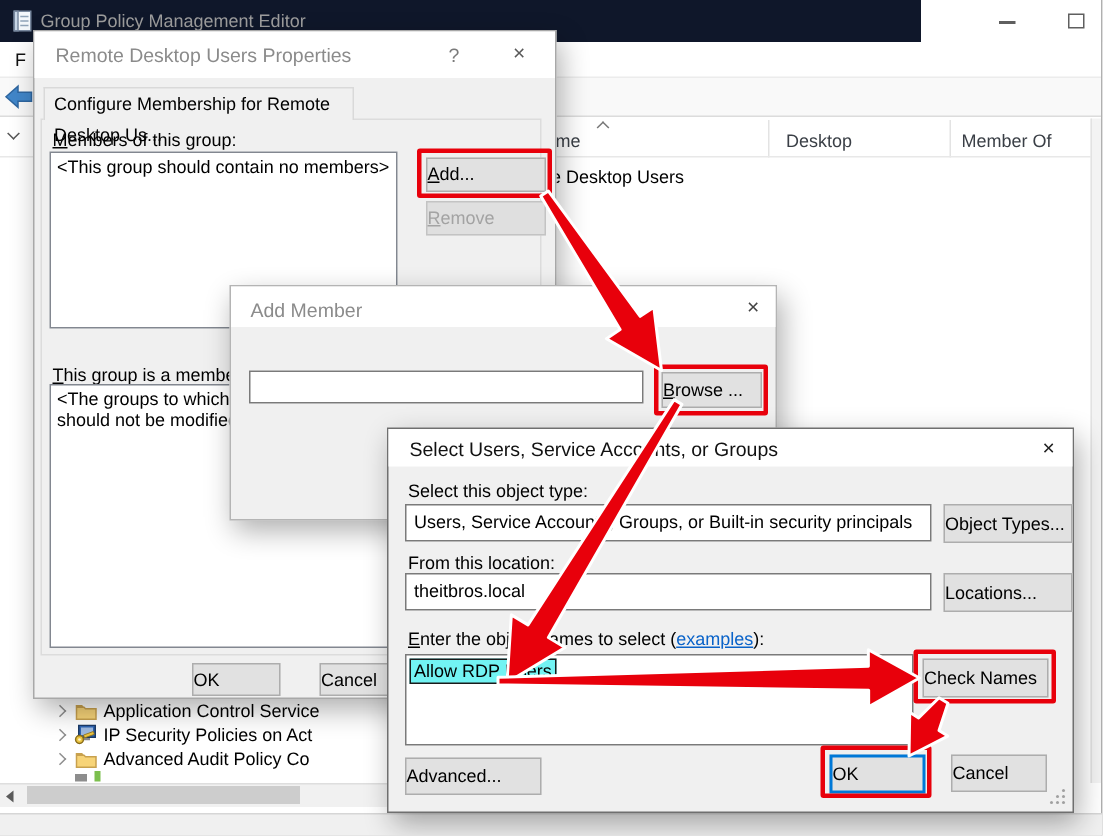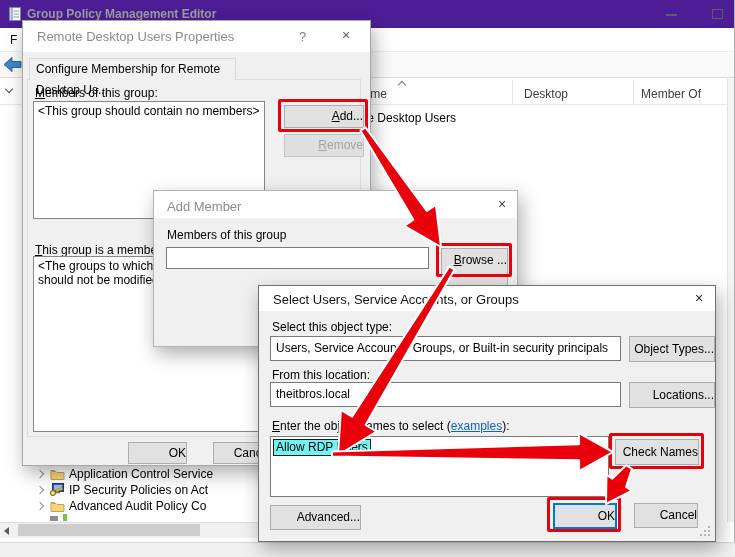--- a/index.html
+++ b/index.html
@@ -6,21 +6,21 @@
   html,body { background:#cfcfcf; }
   #screen {
     position: relative; width: 735px; height: 557px;
     background: #ffffff; overflow: hidden;
     font-family: "Liberation Sans", sans-serif; font-size: 12px; color: #000;
   }
   .abs { position: absolute; }
   .ul::first-letter { text-decoration: underline; }
 
   
-  .titlebar { left:0; top:0; width:735px; height:28px; background:#4c1d95;font-weight:bold; }
+  .titlebar { left:0; top:0; width:614px; height:28px; background:#0f172a; }
   .win-title { left:27px; top:7px; color:#9e9e9e; }
   .min-bar { left:666px; top:14px; width:11px; height:2px; background:#5f5f5f; }
   .max-sq { left:712px; top:9px; width:11px; height:10px; border:1px solid #5f5f5f; }
   .menubar { left:0; top:28px; width:735px; height:24px; background:#fff; border-bottom:1px solid #ececec; }
   .menu-f { left:10px; top:5px; color:#111; }
   .toolbar { left:0; top:52px; width:735px; height:26px; background:#f9f9f9; border-bottom:1px solid #dcdcdc; }
   .content-bg { left:0; top:78px; width:735px; height:444px; background:#fff; }
   .hdr-label { top:87px; color:#3a3f46; }
   .hdr-sep { top:80px; width:1px; height:25px; background:#e3e3e3; }
   .hdr-bottom { left:0; top:104px; width:735px; height:1px; background:#e8e8e8; }
@@ -34,21 +34,21 @@
   .tri-l { width:0; height:0; border-top:4px solid transparent; border-bottom:4px solid transparent; border-right:5px solid #5a5a5a; }
   .hscroll { left:0; top:522px; width:300px; height:16px; background:#f1f1f1; border-top:1px solid #dedede; }
   .hthumb { left:18px; top:524px; width:182px; height:12px; background:#cdcdcd; }
   .statusbar { left:0; top:542px; width:735px; height:15px; background:#f0f0f0; border-top:1px solid #d6d6d6; }
 
   
   .dlg { background:#f0f0f0; box-shadow: 3px 7px 18px rgba(0,0,0,0.32); }
   .dlg-cap { position:absolute; left:0; top:0; right:0; background:#fff; }
   .dlg-title { position:absolute; font-size:13px; }
   .cap-x { position:absolute; font-size:14px; color:#444; line-height:14px; }
-  .btn { background:#e1e1e1; border:1px solid #adadad; text-align:right; font-size:12px; color:#000; }
+  .btn { background:#e1e1e1; border:1px solid #adadad; text-align:left; font-size:12px; color:#000; }
   .btn-disabled { background:#dfdfdf; border:1px solid #c3c3c3; color:#a3a3a3; }
   .field { background:#fff; border:1px solid #7a7a7a; font-size:12px; overflow:hidden; }
   .listbox { background:#fff; border:1px solid #828790; font-size:12px; overflow:hidden; }
 
   
   #props-dlg { left:22px; top:20px; width:349px; height:446px; border:1px solid #a8a8a8; }
   #props-dlg .dlg-cap { height:31px; }
   #props-dlg .dlg-title { left:14px; top:8px; color:#8b8b8b; }
   .props-help { position:absolute; left:276px; top:8px; color:#7a7a7a; font-size:13px; }
   #props-dlg .cap-x { left:319px; top:7px; color:#5a5a5a; }
@@ -189,23 +189,22 @@
 
     <div class="abs btn" style="left:105px;top:421px;width:59px;height:22px;line-height:20px">OK</div>
     <div class="abs btn" style="left:190px;top:421px;width:59px;height:22px;line-height:20px">Cancel</div>
   </div>
 
   <div id="addm-dlg" class="z20 dlg">
     <div class="dlg-cap"></div>
     <span class="dlg-title">Add Member</span>
     <span class="cap-x">×</span>
 
-    <div class="abs" style="left:13px;top:37px">Members of this group</div>
     <div class="abs field" style="left:12px;top:56px;width:263px;height:22px;line-height:20px;padding:0 4px"></div>
-    <div class="abs btn ul" style="left:287px;top:57px;width:67px;height:38px;line-height:22px">Browse ...</div>
+    <div class="abs btn ul" style="left:287px;top:57px;width:67px;height:24px;line-height:22px">Browse ...</div>
   </div>
 
   <div id="sel-dlg" class="z30 dlg">
     <div class="dlg-cap"></div>
     <span class="dlg-title">Select Users, Service Accounts, or Groups</span>
     <span class="cap-x">×</span>
 
     <div class="abs" style="left:13px;top:34px">Select this object type:</div>
     <div class="abs field" style="left:11px;top:50px;width:351px;height:25px;line-height:23px;padding:0 5px;white-space:nowrap">Users, Service Accounts, Groups, or Built-in security principals</div>
     <div class="abs btn" style="left:370px;top:50px;width:86px;height:26px;line-height:24px">Object Types...</div>

